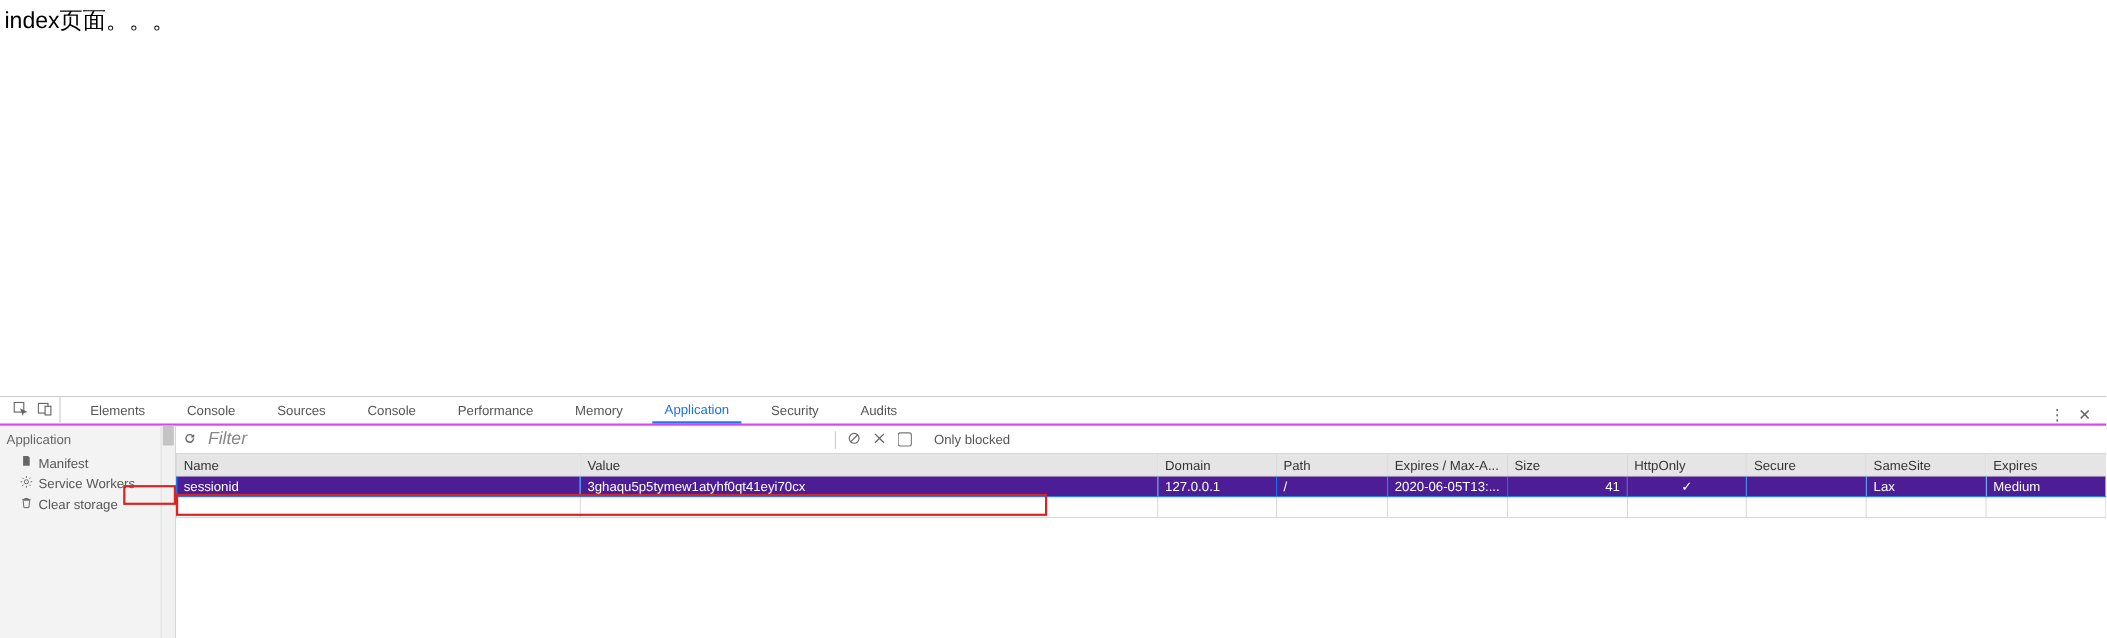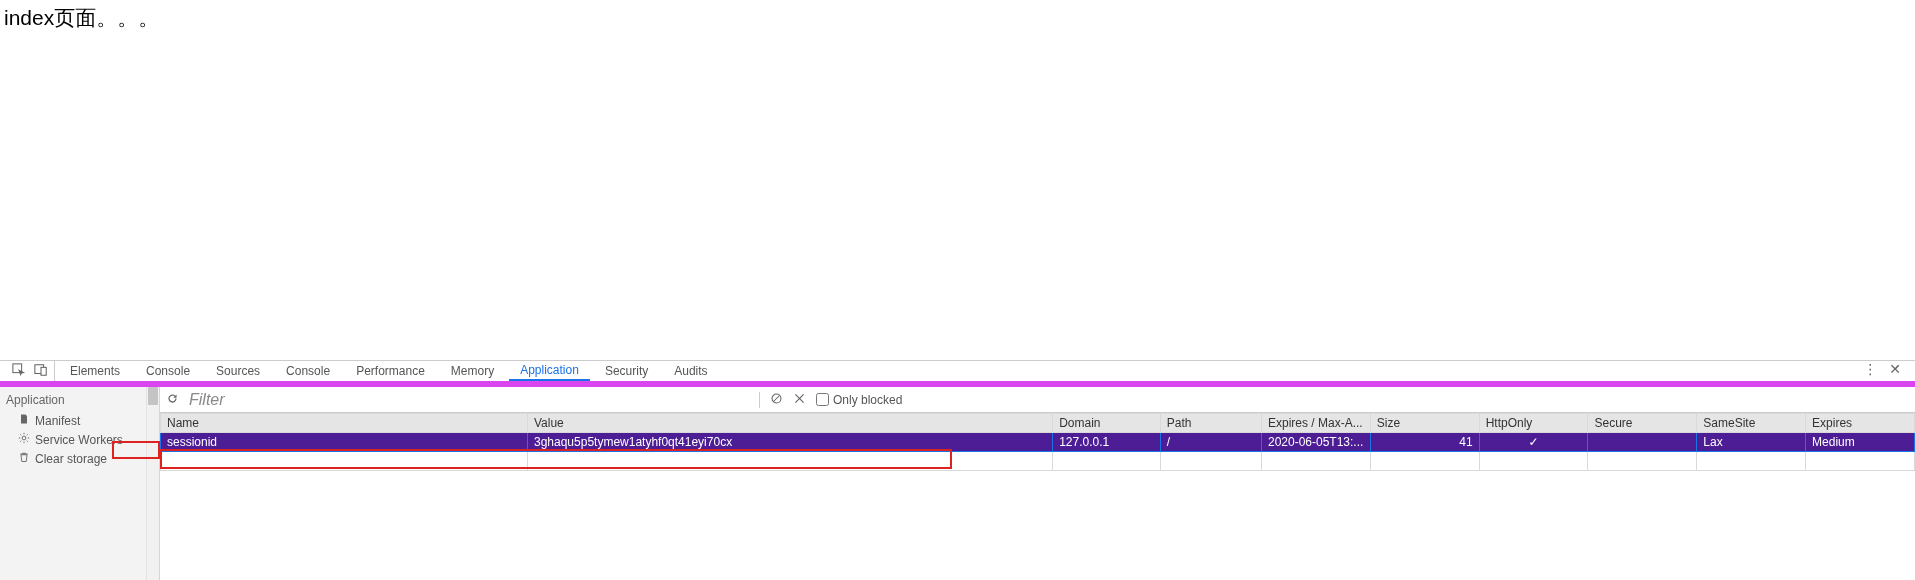--- a/index.html
+++ b/index.html
@@ -22,25 +22,25 @@
     
     .devtools {
       border-top: 1px solid #ccc;
       height: 220px;
       display: flex;
       flex-direction: column;
     }
     
     .tabs {
       display: flex;
-      align-items: flex-start;
+      align-items: flex-end;
       height: 26px;
-      border-bottom: 6px solid #d946ef;
+      border-bottom: 2px solid #d946ef;
       padding: 0 6px;
-      gap: 4px;
+      gap: 16px;
       color: #555;
     }
     .tabs .lead-icons {
       display: flex;
       align-items: center;
       gap: 8px;
       padding: 0 6px;
       border-right: 1px solid #ccc;
       height: 100%;
     }
@@ -146,21 +146,21 @@
       background: transparent;
     }
     .toolbar input.filter::placeholder { color: #888; font-style: italic; }
     .toolbar .divider {
       width: 1px; height: 16px; background: #ccc;
     }
     .toolbar .mid-icons {
       display: flex; gap: 10px; align-items: center;
     }
     .toolbar .only {
-      display: flex; align-items: center; gap: 4px; color: #555;
+      display: flex; align-items: center; gap: 20px; color: #555;
     }
     
     .table-wrap {
       flex: 1;
       overflow: hidden;
       position: relative;
     }
     table.cookie-table {
       width: 100%;
       border-collapse: collapse;

